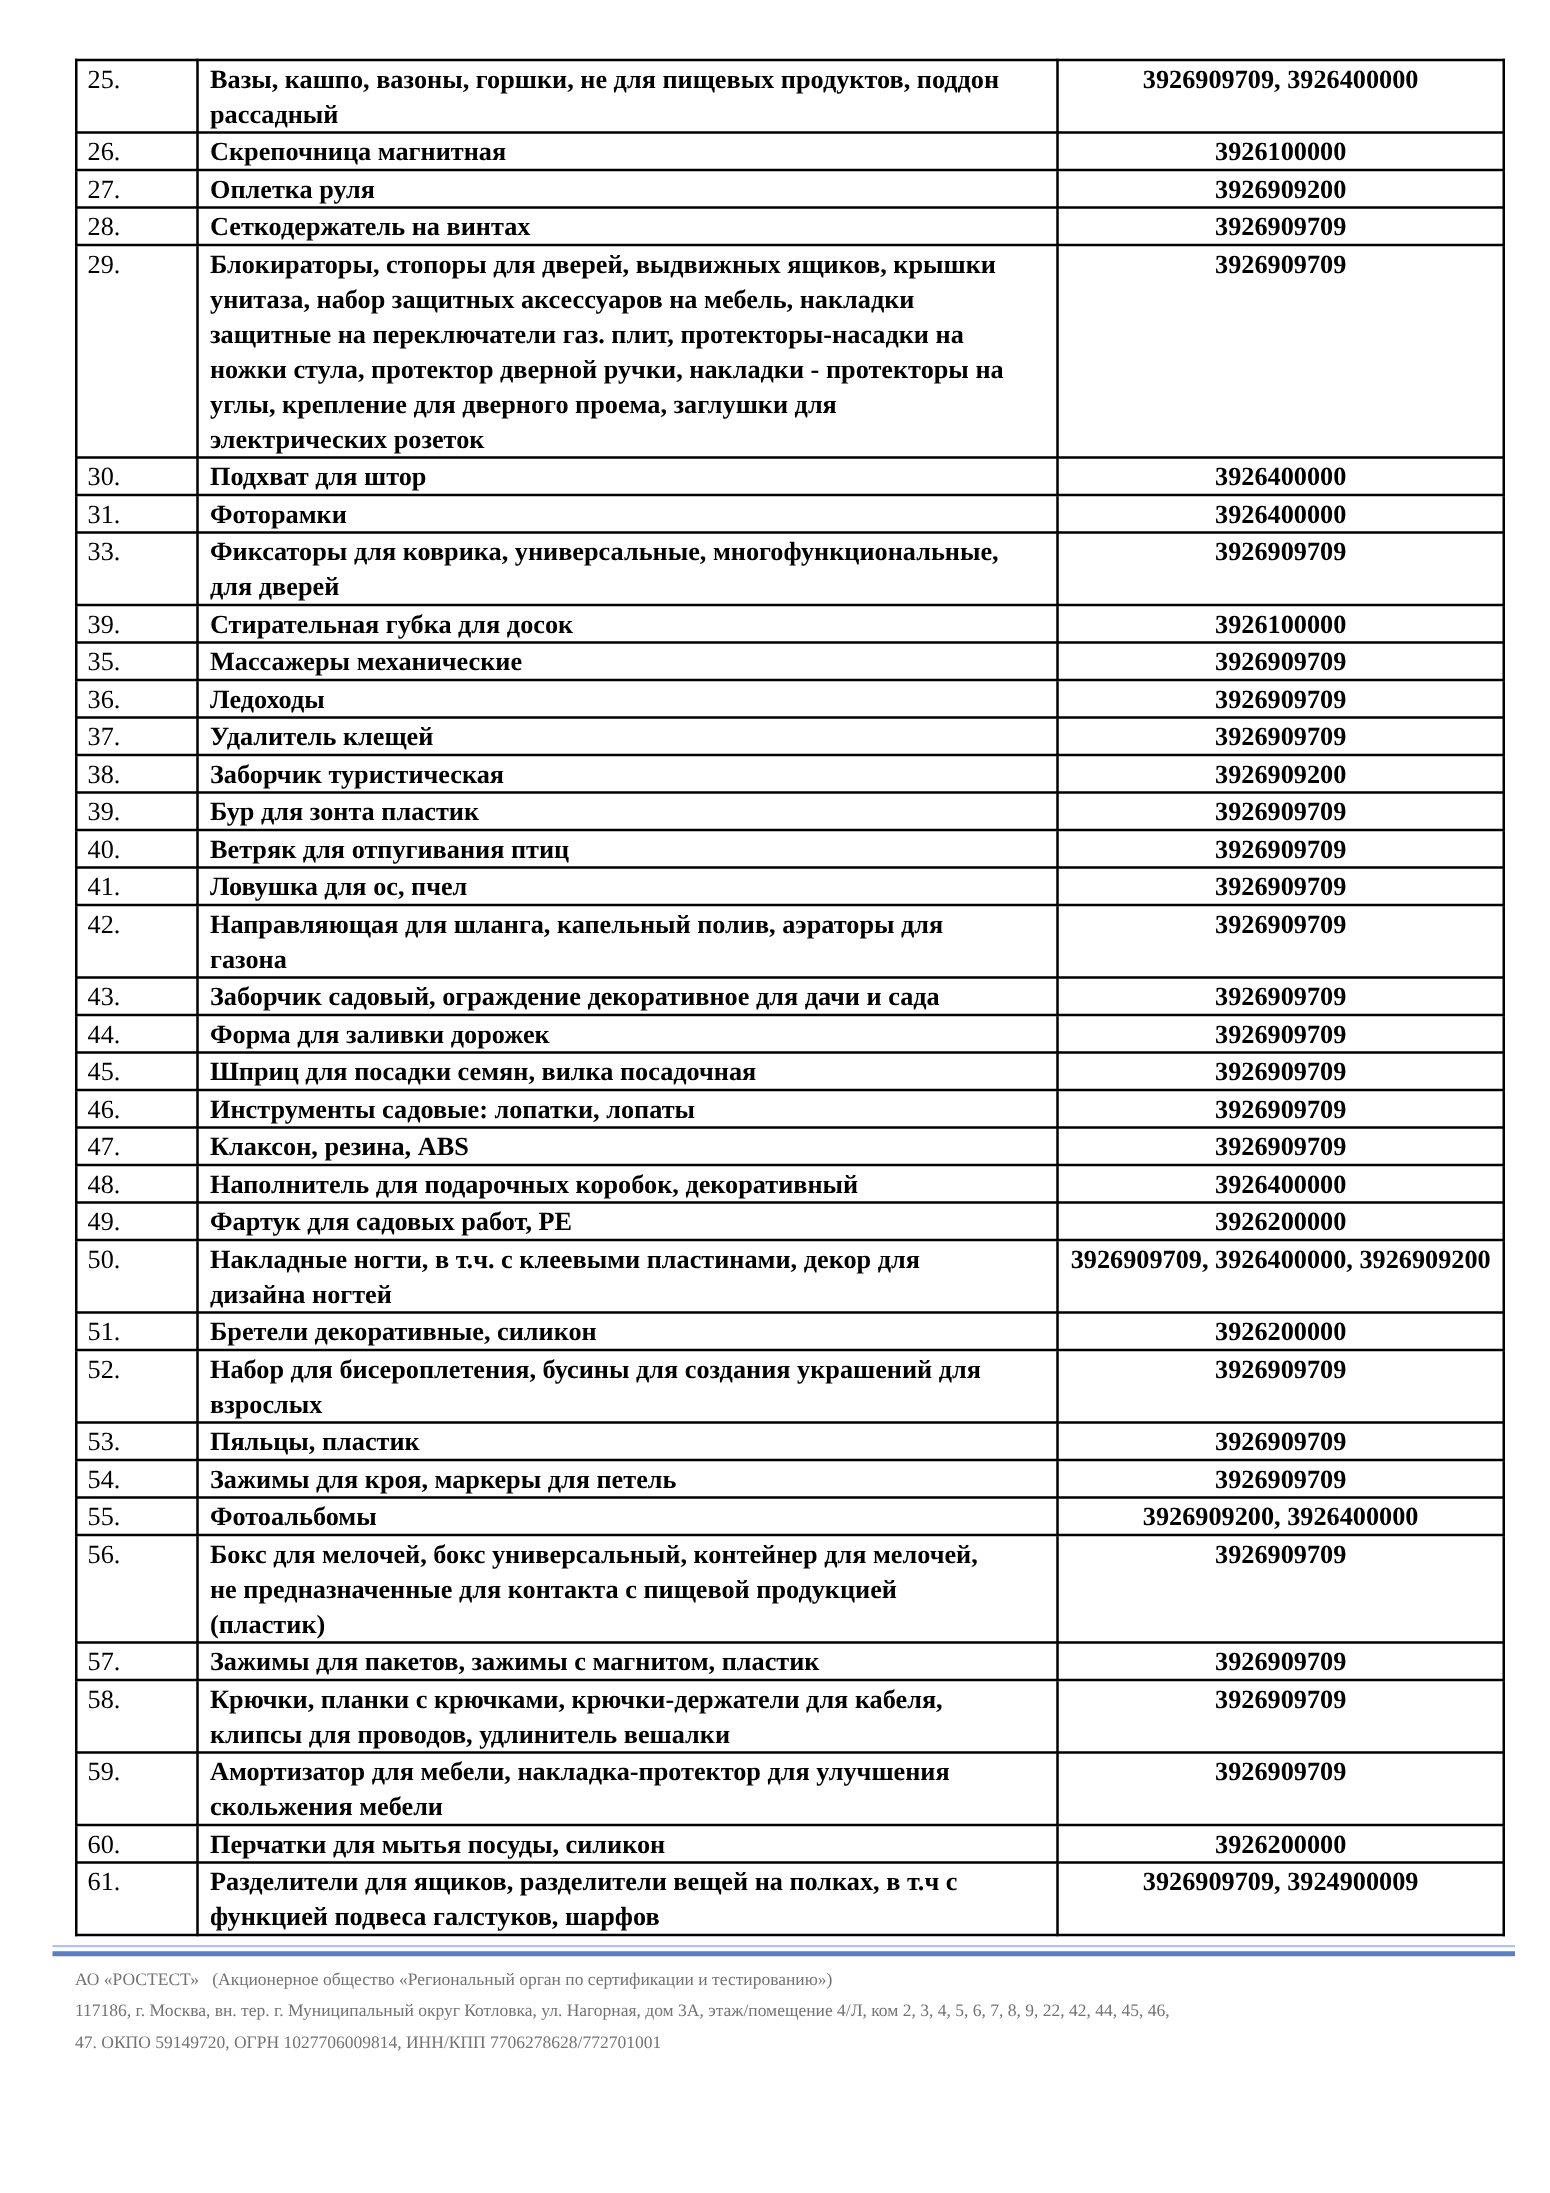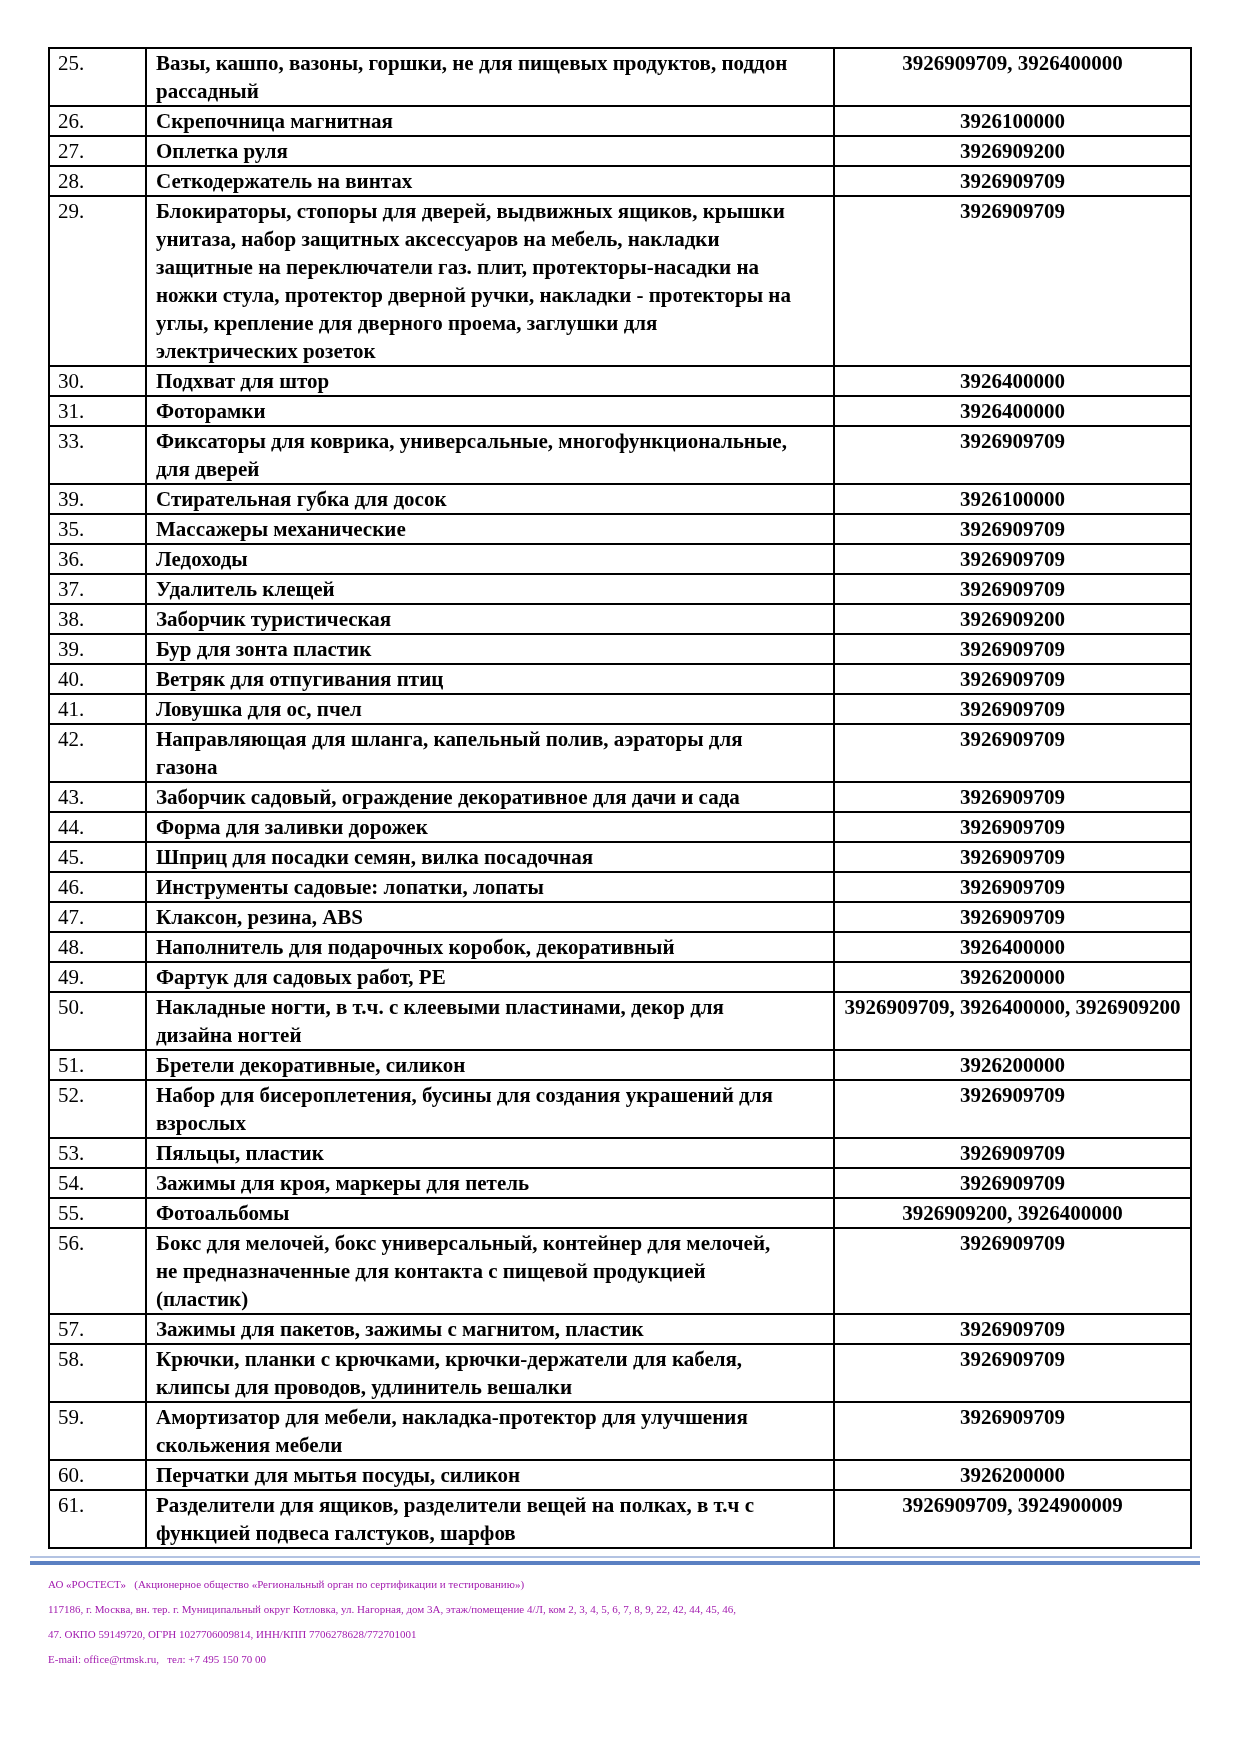--- a/index.html
+++ b/index.html
@@ -9,20 +9,21 @@
     width: 1240px;
     height: 1754px;
     font-family: "Liberation Serif", "DejaVu Serif", serif;
   }
   .page {
     position: relative;
     width: 1200px;
     height: 1754px;
     overflow: hidden;
     background: #ffffff;
+    padding-left: 12px;
   }
   table.codes-table {
     border-collapse: collapse;
     table-layout: fixed;
     width: 1142px;
     margin: 47px 0 0 48px;
   }
   table.codes-table td {
     border: 2px solid #000000;
     font-size: 21px;
@@ -51,23 +52,23 @@
   .divider {
     width: 1180px;
     margin: 7px 0 0 30px;
   }
   .divider .line-light { height: 2px; background: #b3c3e2; }
   .divider .line-gap   { height: 3px; background: #ffffff; }
   .divider .line-dark  { height: 4px; background: #5b80c2; }
 
   .footer {
     margin: 7px 60px 0 48px;
-    font-size: 11px;
+    font-size: 14px;
     line-height: 25px;
-    color: #a21caf;
+    color: #737373;
   }
   .footer div { white-space: normal; }
 </style>
 </head>
 <body>
 
 <div class="page">
 
   <table class="codes-table">
     <colgroup>
@@ -262,16 +263,15 @@
   <div class="divider">
     <div class="line-light"></div>
     <div class="line-gap"></div>
     <div class="line-dark"></div>
   </div>
 
   <div class="footer">
     <div>АО «РОСТЕСТ»&nbsp;&nbsp; (Акционерное общество «Региональный орган по сертификации и тестированию»)</div>
     <div>117186, г. Москва, вн. тер. г. Муниципальный округ Котловка, ул. Нагорная, дом 3А, этаж/помещение 4/Л, ком 2, 3, 4, 5, 6, 7, 8, 9, 22, 42, 44, 45, 46,</div>
     <div>47. ОКПО 59149720, ОГРН 1027706009814, ИНН/КПП 7706278628/772701001</div>
-    <div>E-mail: office@rtmsk.ru,&nbsp;&nbsp; тел: +7 495 150 70 00</div>
   </div>
 
 </div>
 
 </body></html>

